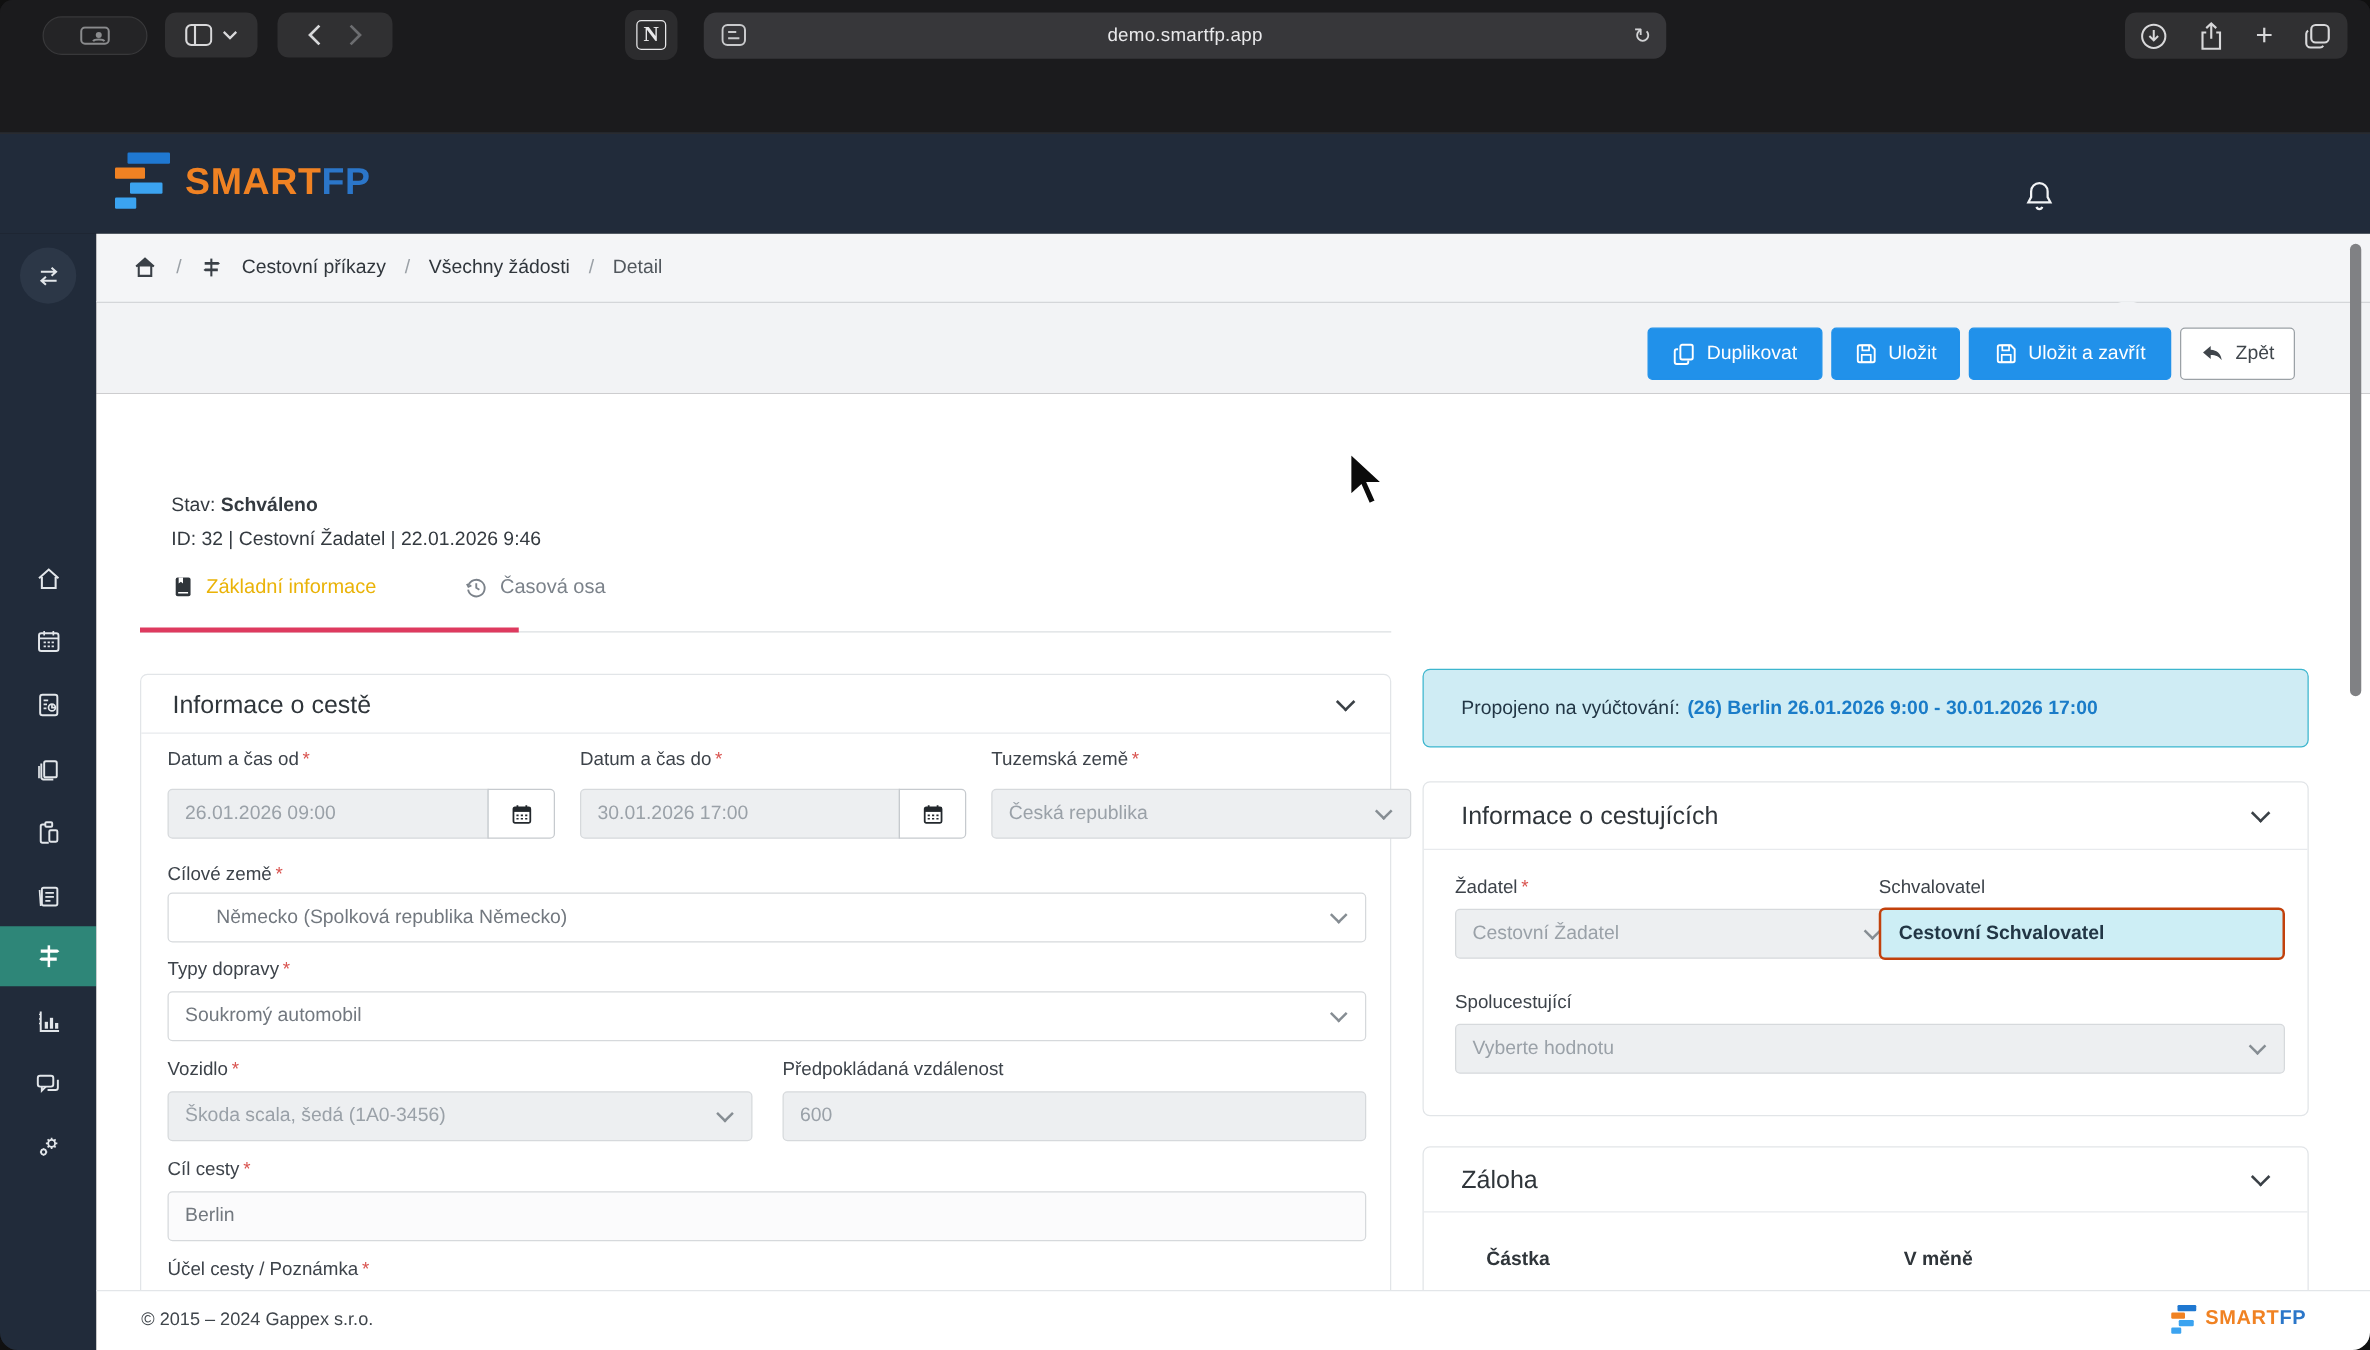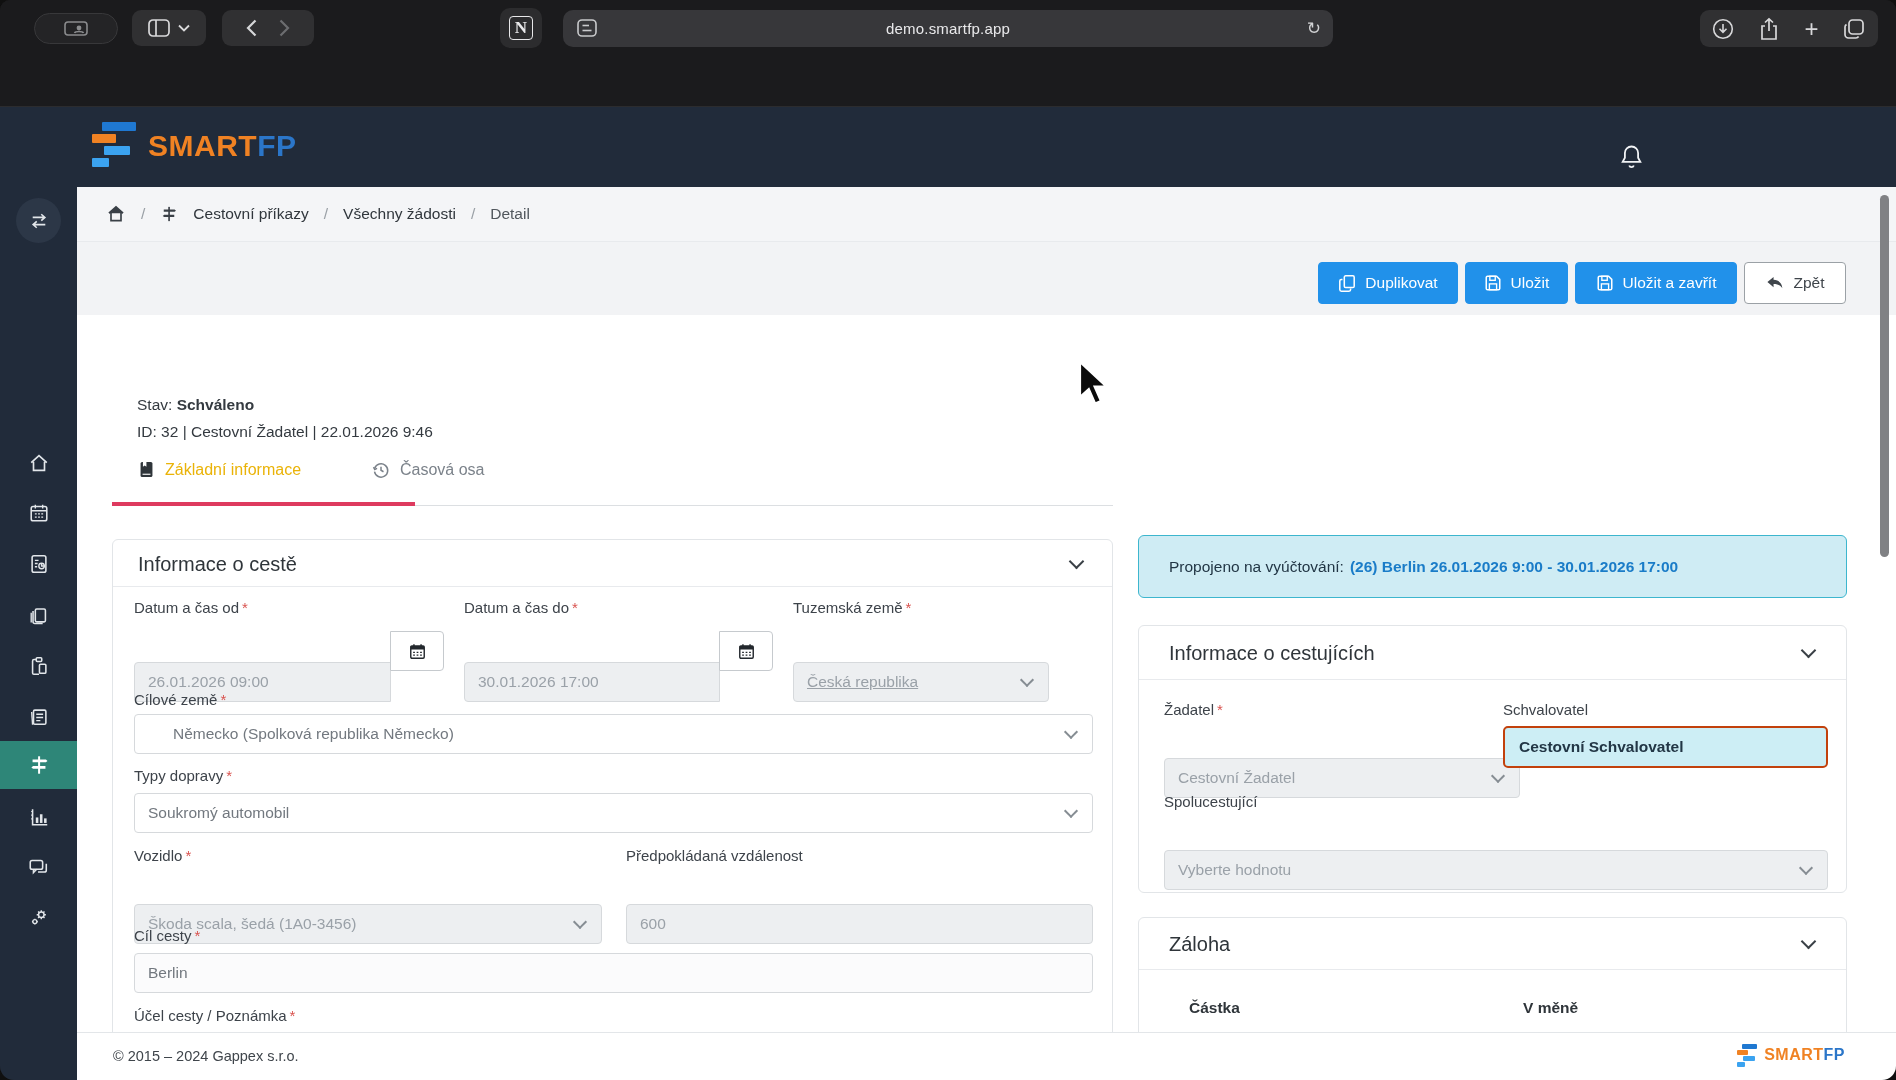--- a/index.html
+++ b/index.html
@@ -57,21 +57,21 @@
   .tabline-gray{position:absolute;left:112px;top:505px;width:1001px;height:1px;background:#dcdfe2;}
   .tabline-red{position:absolute;left:112px;top:502px;width:303px;height:4px;background:#de3a5f;z-index:2;}
   .card{position:absolute;background:#fff;border:1px solid #e2e5e8;border-radius:6px;}
   .cardhead{position:absolute;left:25px;font-size:20px;color:#2f353a;}
   .carddiv{position:absolute;left:0;right:0;height:1px;background:#e8eaed;}
   .chev{width:10px;height:10px;border-right:2px solid #868d93;border-bottom:2px solid #868d93;transform:rotate(45deg);}
   .chev.dark{border-color:#3a4046;width:11px;height:11px;}
   .flabel{position:absolute;font-size:15px;color:#3d434a;display:flex;gap:3px;}
   .req{color:#d9534f;}
   .ctl{position:absolute;height:40px;border:1px solid #d6d9dc;border-radius:4px;background:#fff;display:flex;align-items:center;padding:0 13px;font-size:15.5px;color:#72787f;}
-  .ctl.dis{background:#edeff1;color:#9aa1a8;margin-top:31px;}
+  .ctl.dis{background:#edeff1;color:#9aa1a8;}
   .ctl.sel{justify-content:space-between;padding-right:16px;}
   .calbtn{position:absolute;height:40px;width:54px;background:#fff;border:1px solid #c6cace;border-radius:0 4px 4px 0;display:flex;align-items:center;justify-content:center;}
   .banner{position:absolute;left:1138px;top:535px;width:709px;height:63px;background:#cfecf4;border:1px solid #3db6ce;border-radius:6px;display:flex;align-items:center;padding-left:30px;font-size:15.5px;color:#223645;}
   .banner .lnk{color:#1a7cc8;font-weight:700;margin-left:6px;}
   .apprbox{position:absolute;height:42px;background:#cdeef5;border:2px solid #c2410c;border-radius:5px;display:flex;align-items:center;padding:0 14px;font-size:15.5px;font-weight:700;color:#223645;}
   .colhead{position:absolute;font-size:15.5px;font-weight:700;color:#2f353a;}
   
   .footer{position:absolute;left:77px;right:0;top:1032px;height:48px;background:#fff;border-top:1px solid #e3e6e9;z-index:6;}
   .copyright{position:absolute;left:36px;top:15px;font-size:14.5px;color:#3f454b;}
   .footlogo{position:absolute;right:51px;top:11px;display:flex;align-items:center;gap:7px;}
@@ -397,21 +397,21 @@
   <div class="btn primary" style="left:1575px;width:162px;">
     <span>
         <svg width="18" height="18" viewBox="0 0 20 20">
           <path d="M2.5 4A1.5 1.5 0 0 1 4 2.5h10L17.5 6v10A1.5 1.5 0 0 1 16 17.5H4A1.5 1.5 0 0 1 2.5 16z" fill="none" stroke="#fff" stroke-width="1.7"></path>
           <rect x="6" y="11" width="8" height="6.5" fill="none" stroke="#fff" stroke-width="1.5"></rect>
           <rect x="6.5" y="2.5" width="6" height="4.5" fill="none" stroke="#fff" stroke-width="1.5"></rect>
         </svg>
       </span>
     <span>Uložit a zavřít</span>
   </div>
-  <div class="btn secondary" style="left:1744px;width:102px;">
+  <div class="btn secondary" style="left:1744px;width:92px;">
     <span>
         <svg width="19" height="17" viewBox="0 0 20 18">
           <path d="M9 2 2.5 7.5 9 13v-3.4c4.6 0 7.2 1.4 9.3 4.4-.5-5.4-3.8-8.6-9.3-8.9z" fill="#3f454b"></path>
         </svg>
       </span>
     <span>Zpět</span>
   </div>
 
   <div class="statusline">
     <span>Stav:</span>
@@ -475,21 +475,21 @@
     <div class="calbtn" style="left:606px;top:91px;">
       <span>
           <svg width="19" height="19" viewBox="0 0 24 24">
             <rect x="3.5" y="5" width="17" height="15.5" rx="1.5" fill="none" stroke="#23282d" stroke-width="1.8"></rect>
             <rect x="3.5" y="5" width="17" height="4.5" fill="#23282d"></rect>
             <path d="M7.5 2.8v3.4M16.5 2.8v3.4" stroke="#23282d" stroke-width="1.8"></path>
             <path d="M6.5 13h2.2M10.9 13h2.2M15.3 13h2.2M6.5 16.5h2.2M10.9 16.5h2.2M15.3 16.5h2.2" stroke="#23282d" stroke-width="1.6"></path>
           </svg>
         </span>
     </div>
-    <div class="ctl dis sel" style="left:680px;top:91px;width:256px;text-decoration:underline;">
+    <div class="ctl dis sel" style="left:680px;top:91px;width:336px;">
       <span>Česká republika</span>
       <span class="chev" style="margin-top:-4px;"></span>
     </div>
 
     <div class="flabel" style="left:21px;top:151px;">
         <span>Cílové země</span>
         <span class="req">*</span>
       </div>
     <div class="ctl sel" style="left:21px;top:174px;width:959px;padding-left:38px;">
       <span>Německo (Spolková republika Německo)</span>

